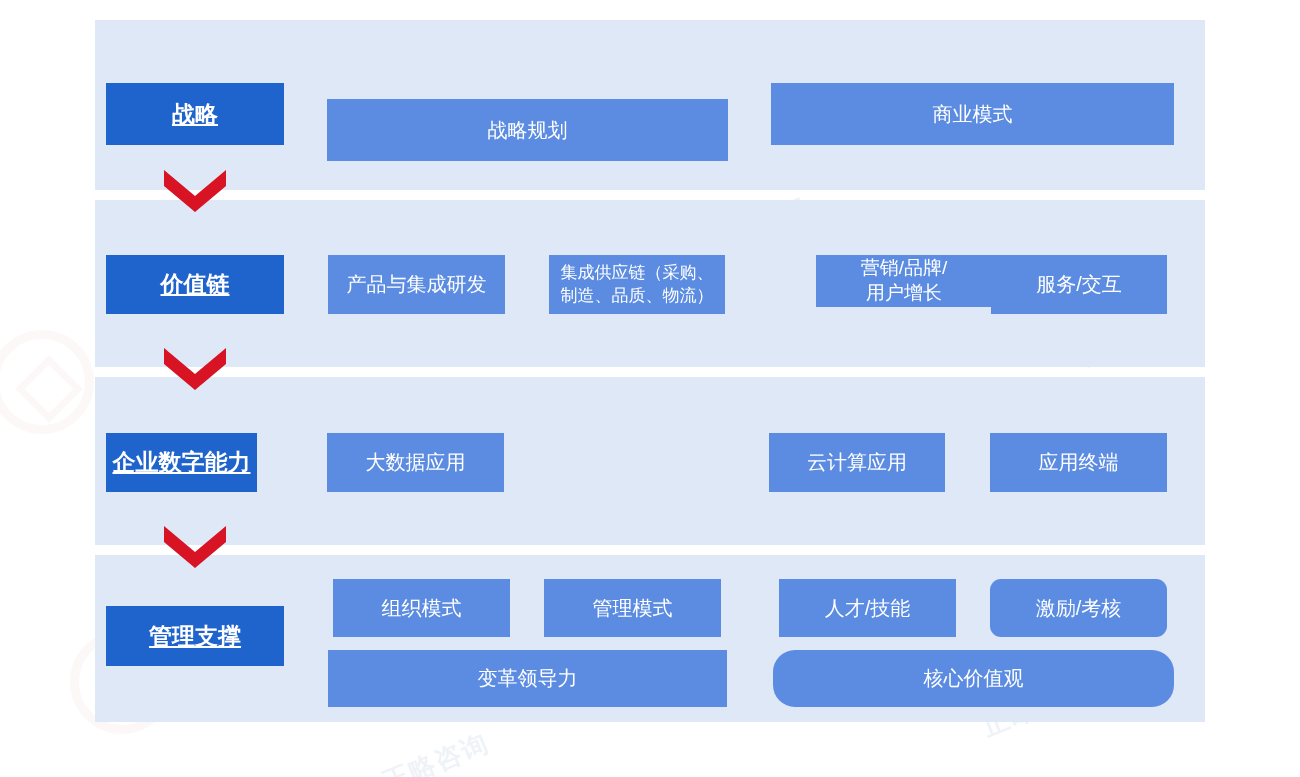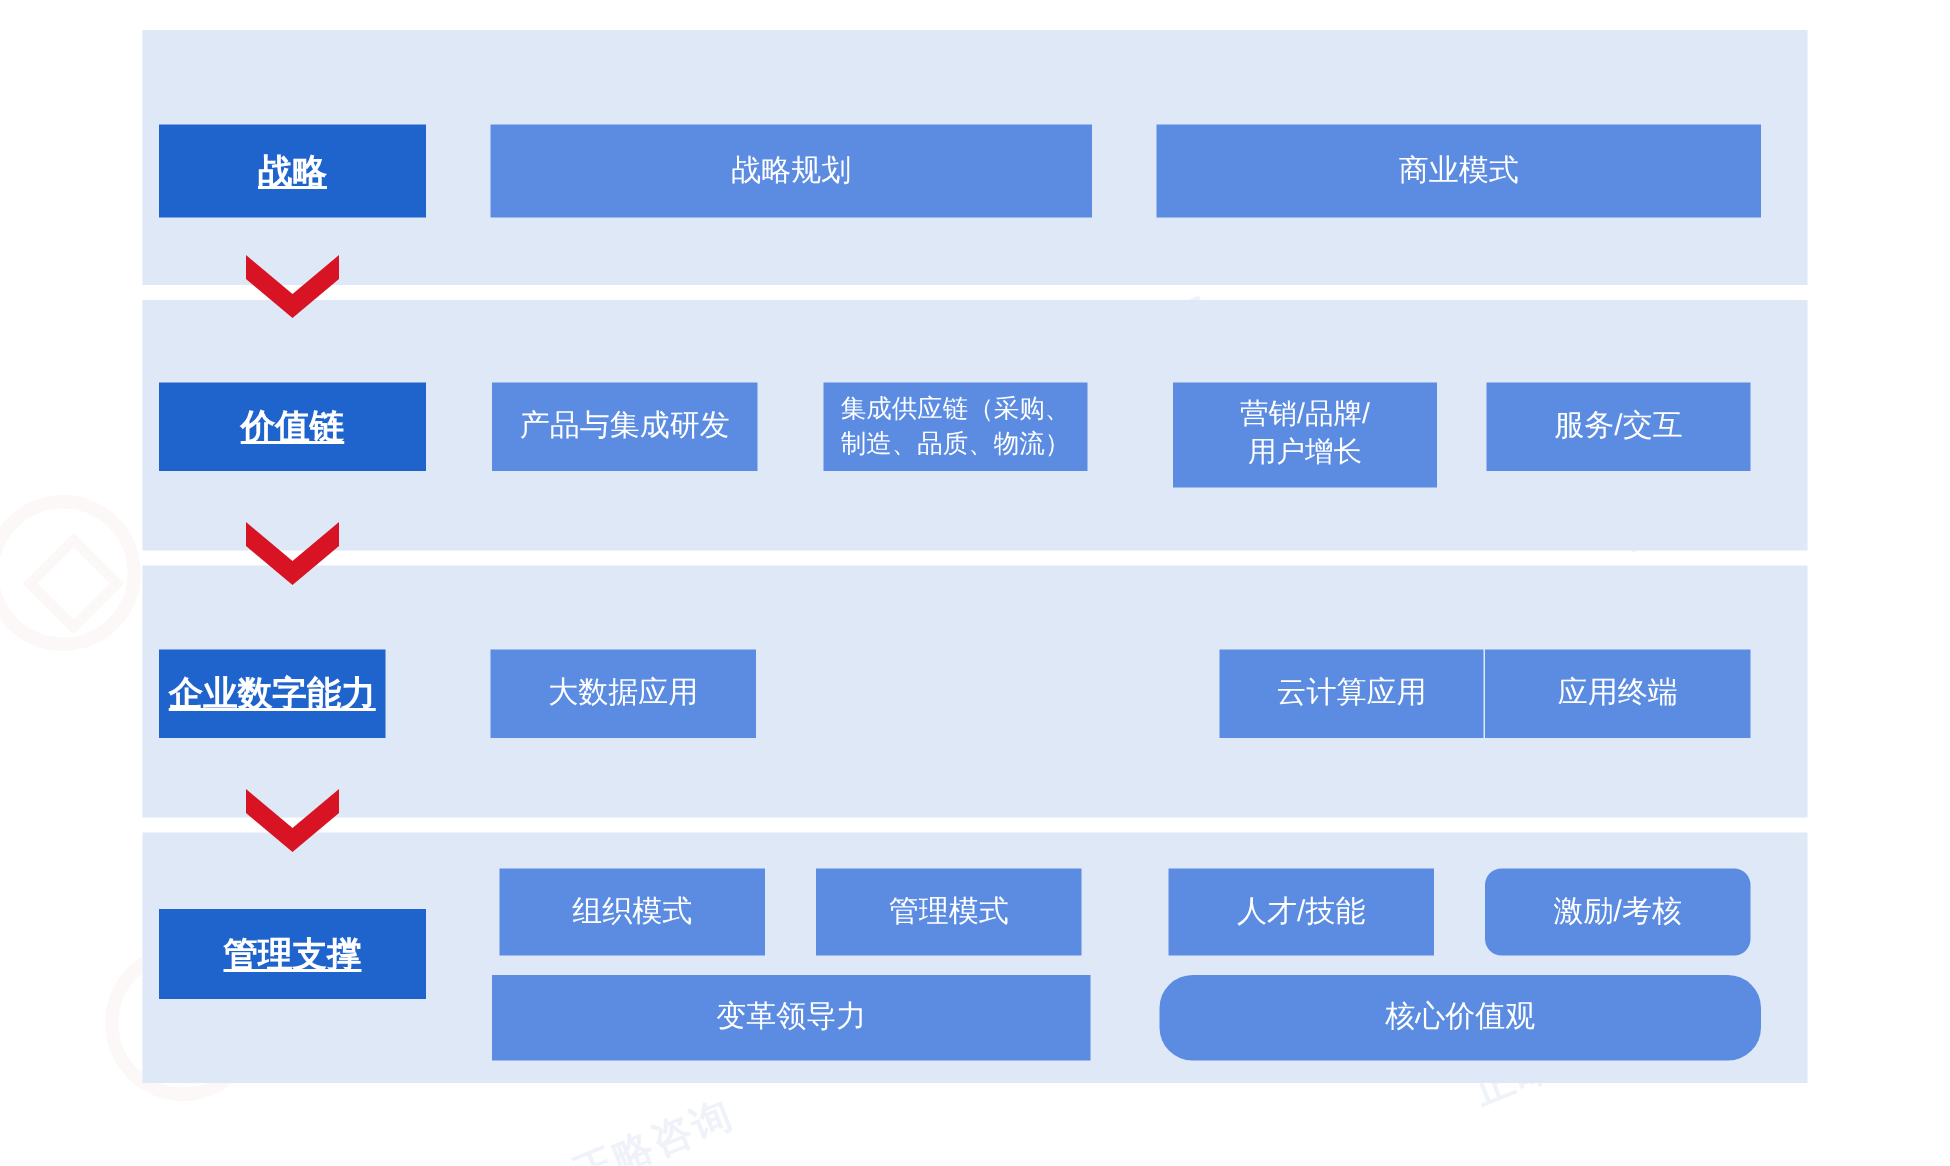--- a/index.html
+++ b/index.html
@@ -138,60 +138,60 @@
   <div class="wm" style="left:980px; top:690px;">正略集团</div>
   <div class="wm" style="left:380px; top:745px;">正略咨询</div>
 </div>
 
 <div id="diagram">
 
   <div class="band band-1"></div>
 
   <div class="box primary" style="left:106px; top:83px; width:178px; height:62px;">战略</div>
 
-  <div class="box secondary" style="left:327px; top:83px; width:401px; height:62px;">战略规划</div>
+  <div class="box secondary" style="left:327px; top:99px; width:401px; height:62px;">战略规划</div>
 
   <div class="box secondary" style="left:771px; top:83px; width:403px; height:62px;">商业模式</div>
 
   <div class="chevron" style="left:164px; top:170px;">
     <svg viewBox="0 0 62 42" xmlns="http://www.w3.org/2000/svg" aria-hidden="true">
       <polygon points="0,0 31,26 62,0 62,16 31,42 0,16" fill="#d81324"></polygon>
     </svg>
   </div>
 
   <div class="band band-2"></div>
 
   <div class="box primary" style="left:106px; top:255px; width:178px; height:59px;">价值链</div>
 
   <div class="box secondary" style="left:328px; top:255px; width:177px; height:59px;">产品与集成研发</div>
 
   <div class="box secondary tight" style="left:549px; top:255px; width:176px; height:59px; padding:0 6px;">
       <span>集成供应链（采购、<br>制造、品质、物流）</span>
     </div>
 
-  <div class="box secondary two-line" style="left:782px; top:255px; width:176px; height:70px; padding:0 6px;">
+  <div class="box secondary two-line" style="left:816px; top:255px; width:176px; height:52px; padding:0 6px;">
       <span>营销/品牌/<br>用户增长</span>
     </div>
 
   <div class="box secondary" style="left:991px; top:255px; width:176px; height:59px;">服务/交互</div>
 
   <div class="chevron" style="left:164px; top:348px;">
     <svg viewBox="0 0 62 42" xmlns="http://www.w3.org/2000/svg" aria-hidden="true">
       <polygon points="0,0 31,26 62,0 62,16 31,42 0,16" fill="#d81324"></polygon>
     </svg>
   </div>
 
   <div class="band band-3"></div>
 
   <div class="box primary" style="left:106px; top:433px; width:151px; height:59px;">企业数字能力</div>
 
   <div class="box secondary" style="left:327px; top:433px; width:177px; height:59px;">大数据应用</div>
 
 
-  <div class="box secondary" style="left:769px; top:433px; width:176px; height:59px;margin-left:44px;">云计算应用</div>
+  <div class="box secondary" style="left:769px; top:433px; width:176px; height:59px;">云计算应用</div>
 
   <div class="box secondary" style="left:990px; top:433px; width:177px; height:59px;">应用终端</div>
 
   <div class="chevron" style="left:164px; top:526px;">
     <svg viewBox="0 0 62 42" xmlns="http://www.w3.org/2000/svg" aria-hidden="true">
       <polygon points="0,0 31,26 62,0 62,16 31,42 0,16" fill="#d81324"></polygon>
     </svg>
   </div>
 
   <div class="band band-4"></div>

